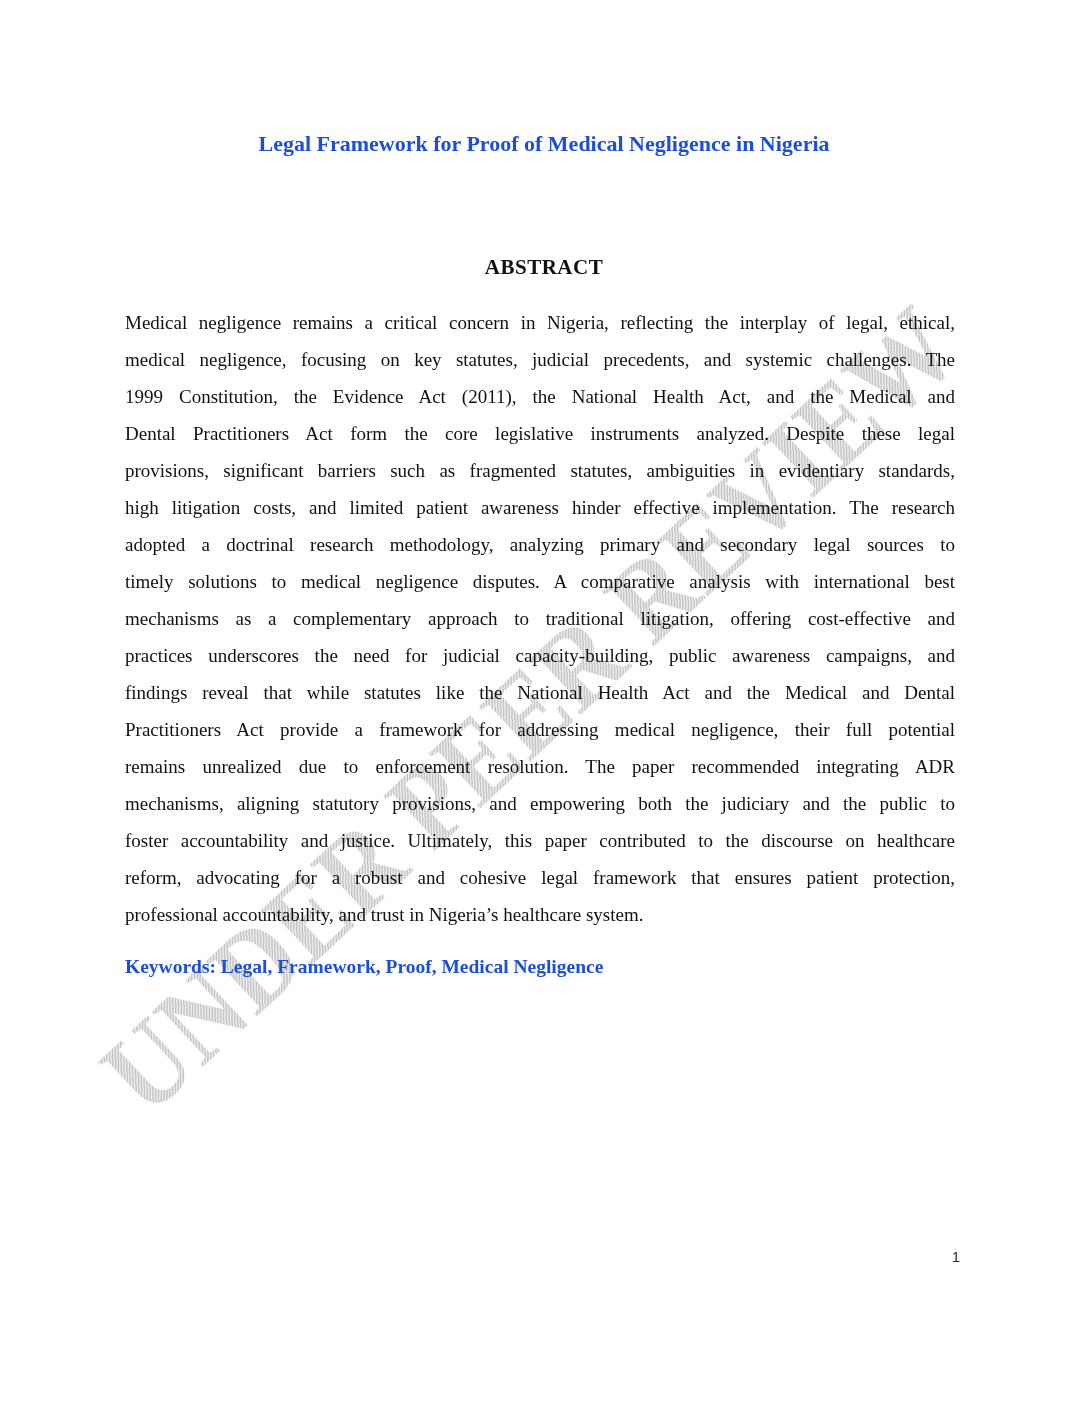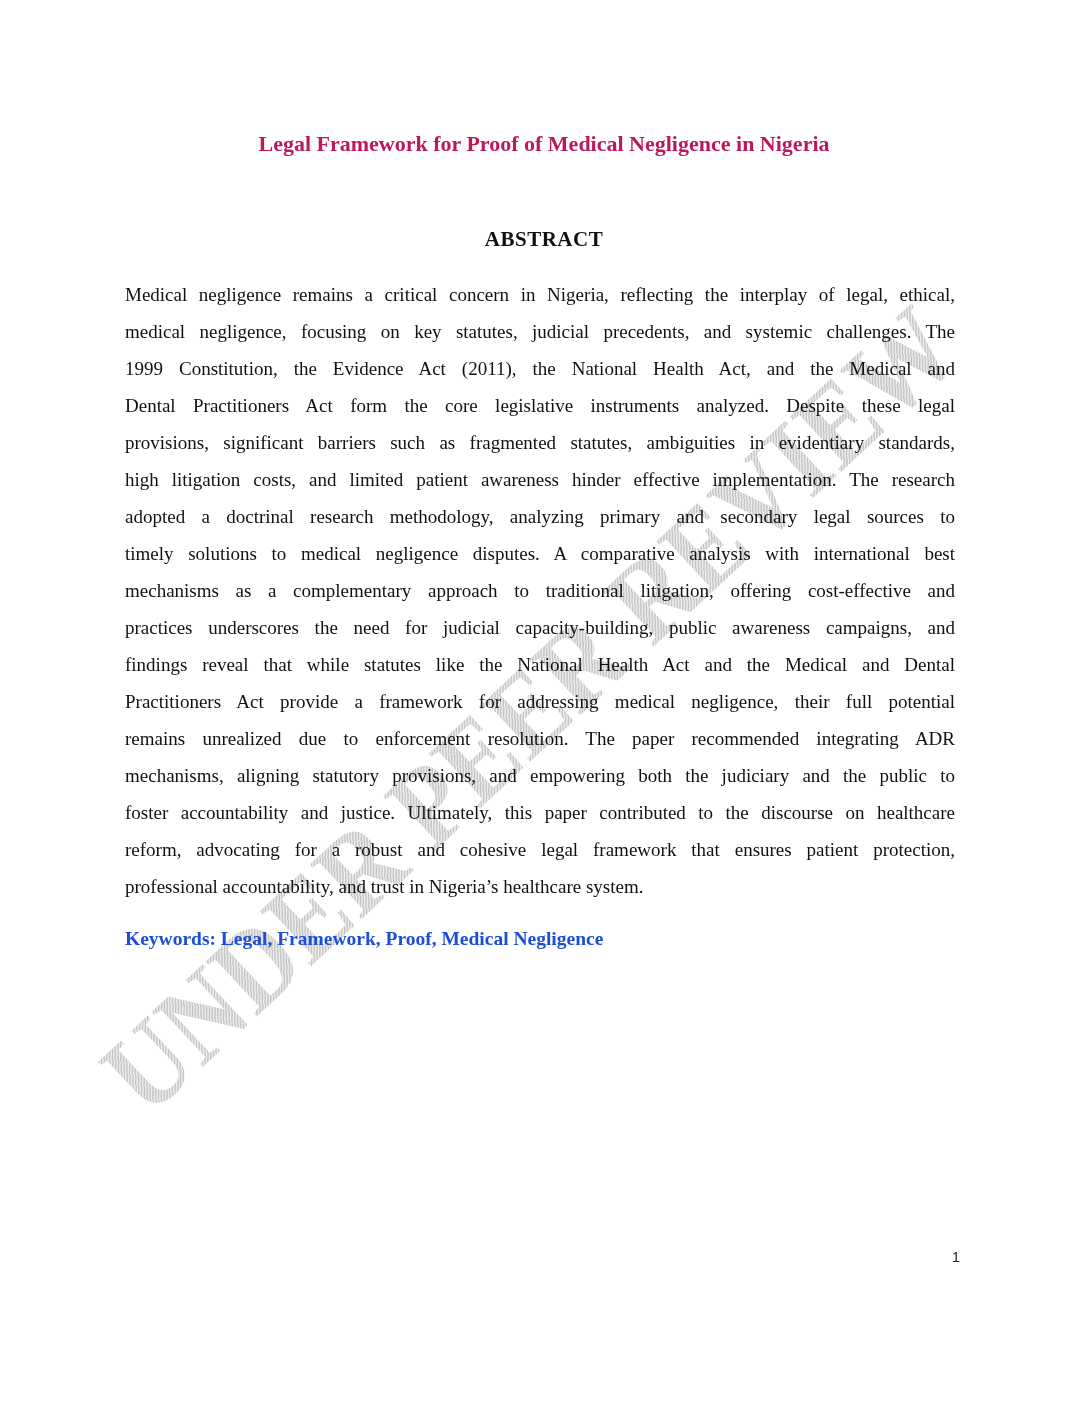--- a/index.html
+++ b/index.html
@@ -19,24 +19,24 @@
   .content {
     position: relative;
     z-index: 1;
   }
   .paper-title {
     padding-top: 130px;
     text-align: center;
     font-size: 22px;
     line-height: 28px;
     font-weight: bold;
-    color: #be185d;
+    color: #1d4ed8;
   }
   .abstract-heading {
-    margin-top: 68px;
+    margin-top: 96px;
     text-align: center;
     font-size: 21px;
     line-height: 26px;
     font-weight: bold;
     letter-spacing: 0.5px;
     color: #111111;
   }
   .abstract-paragraph {
     margin: 24px 0 0 125px;
     width: 830px;

